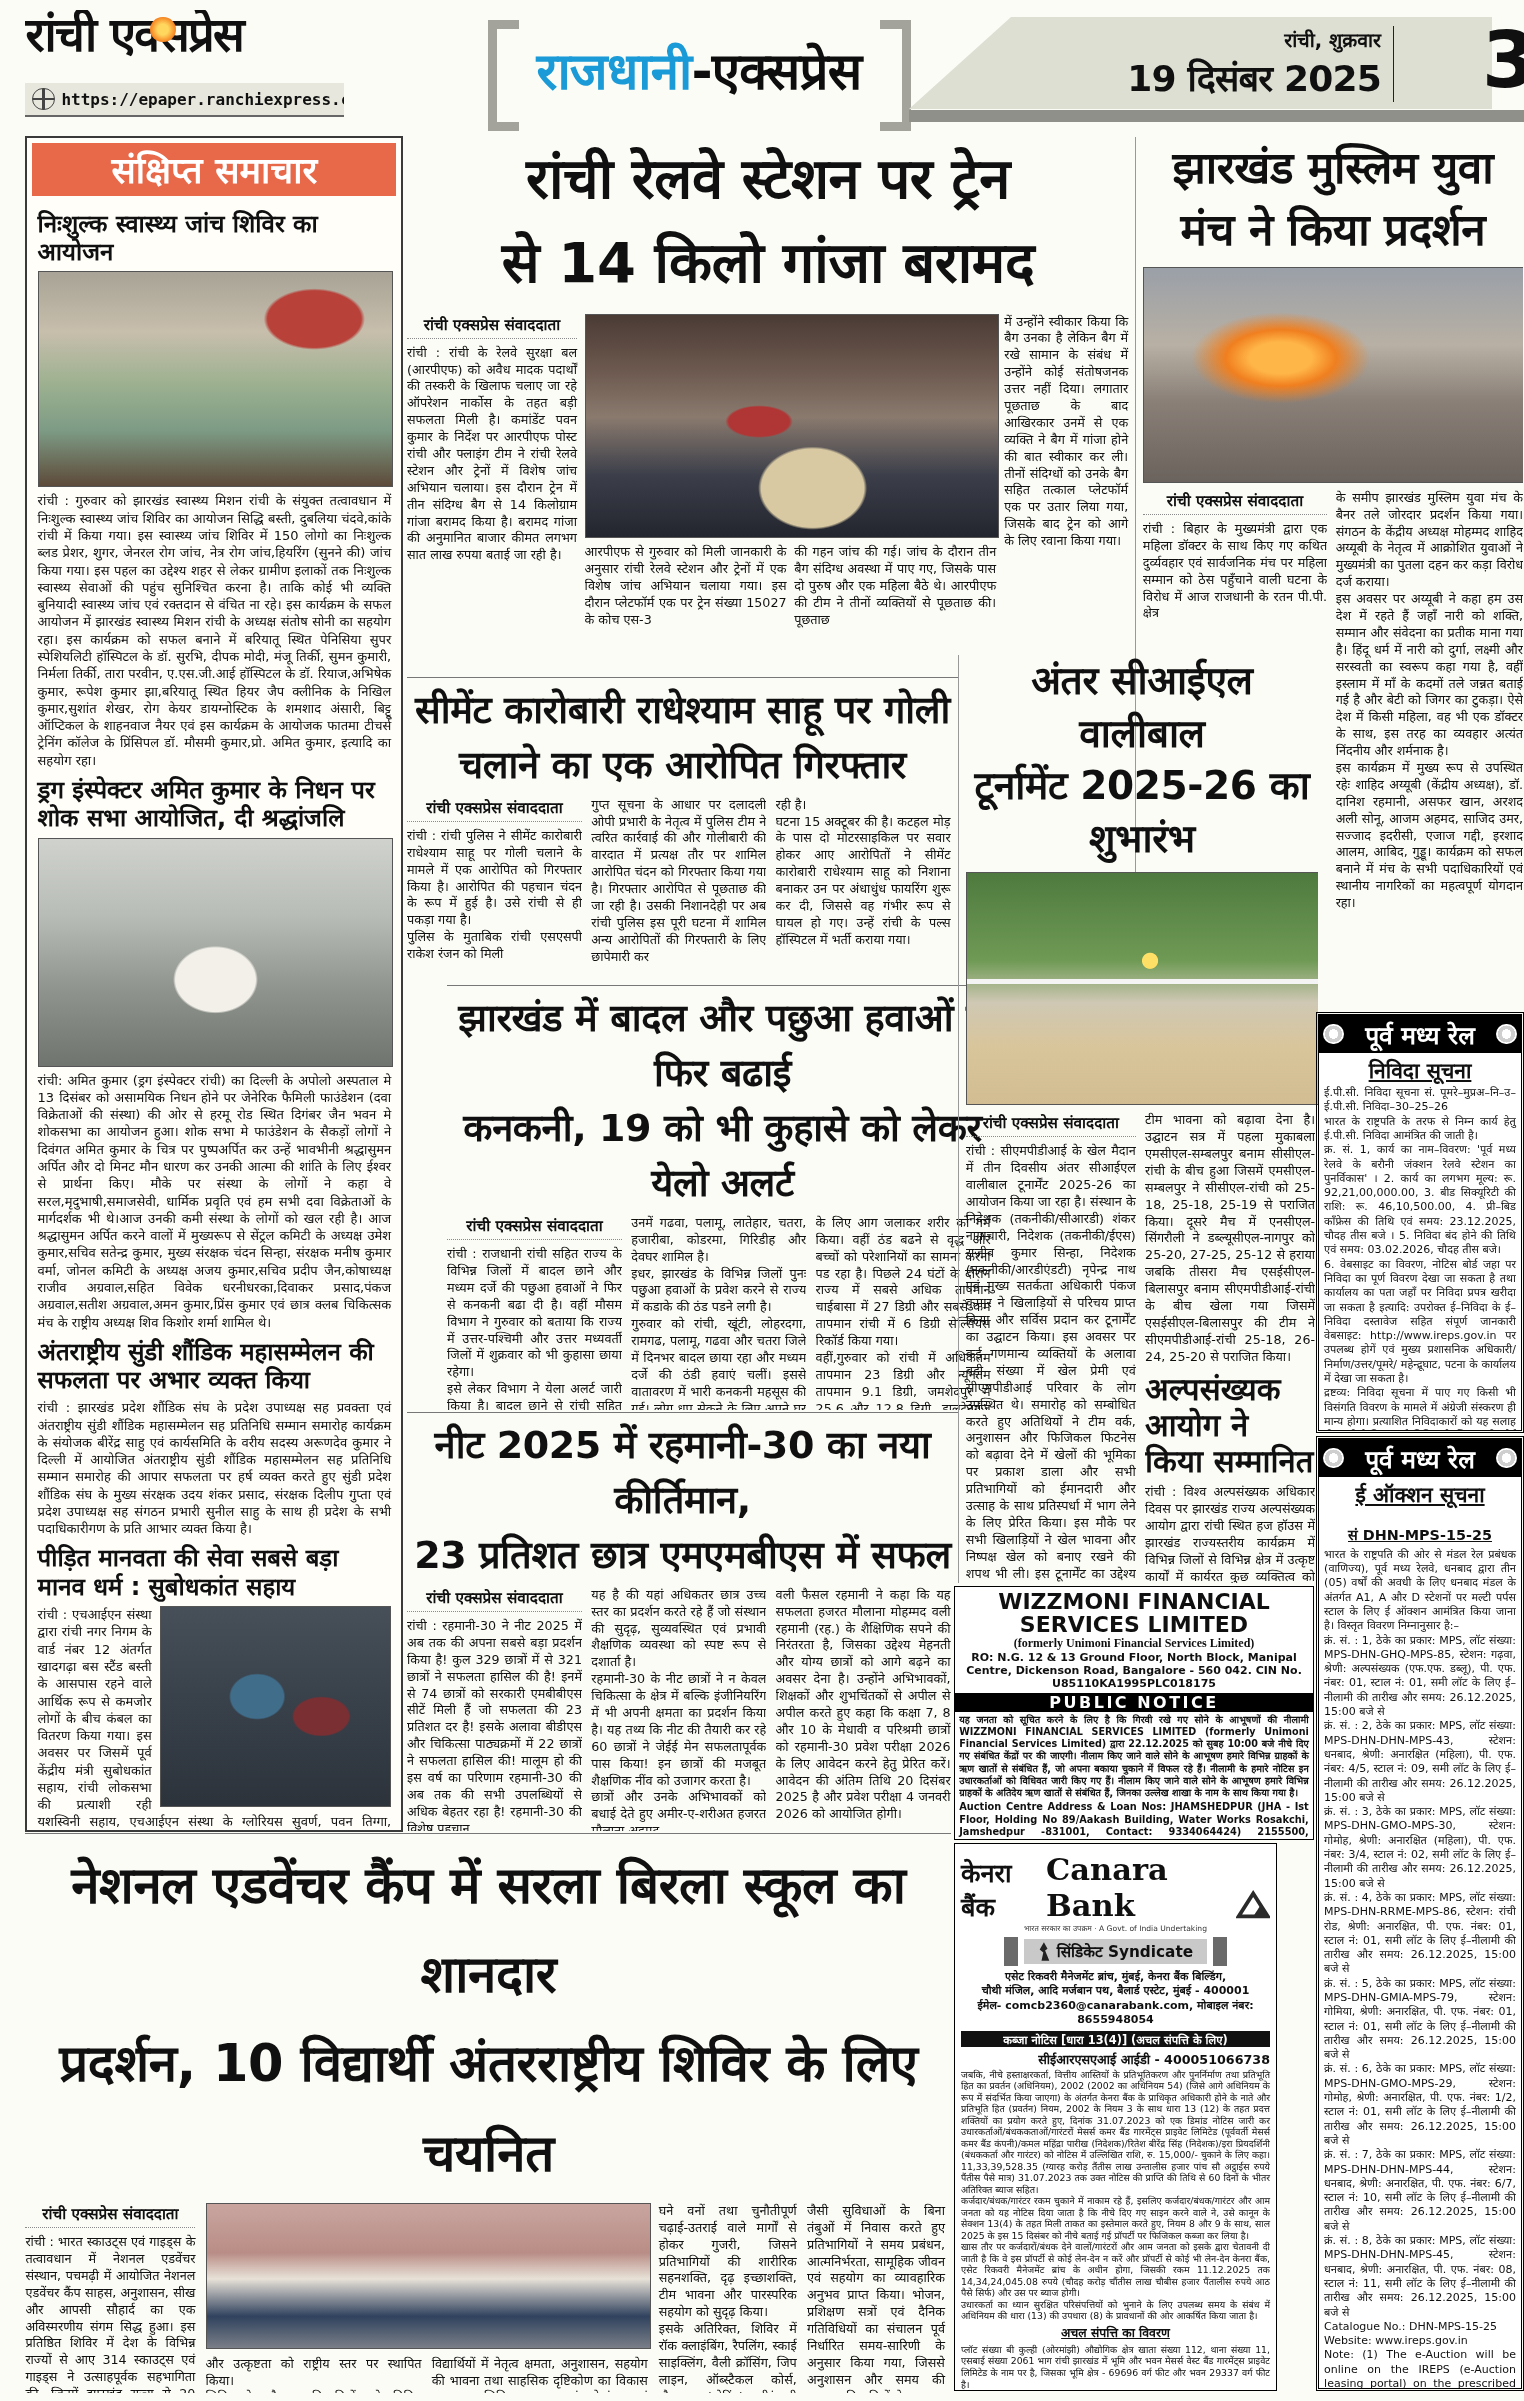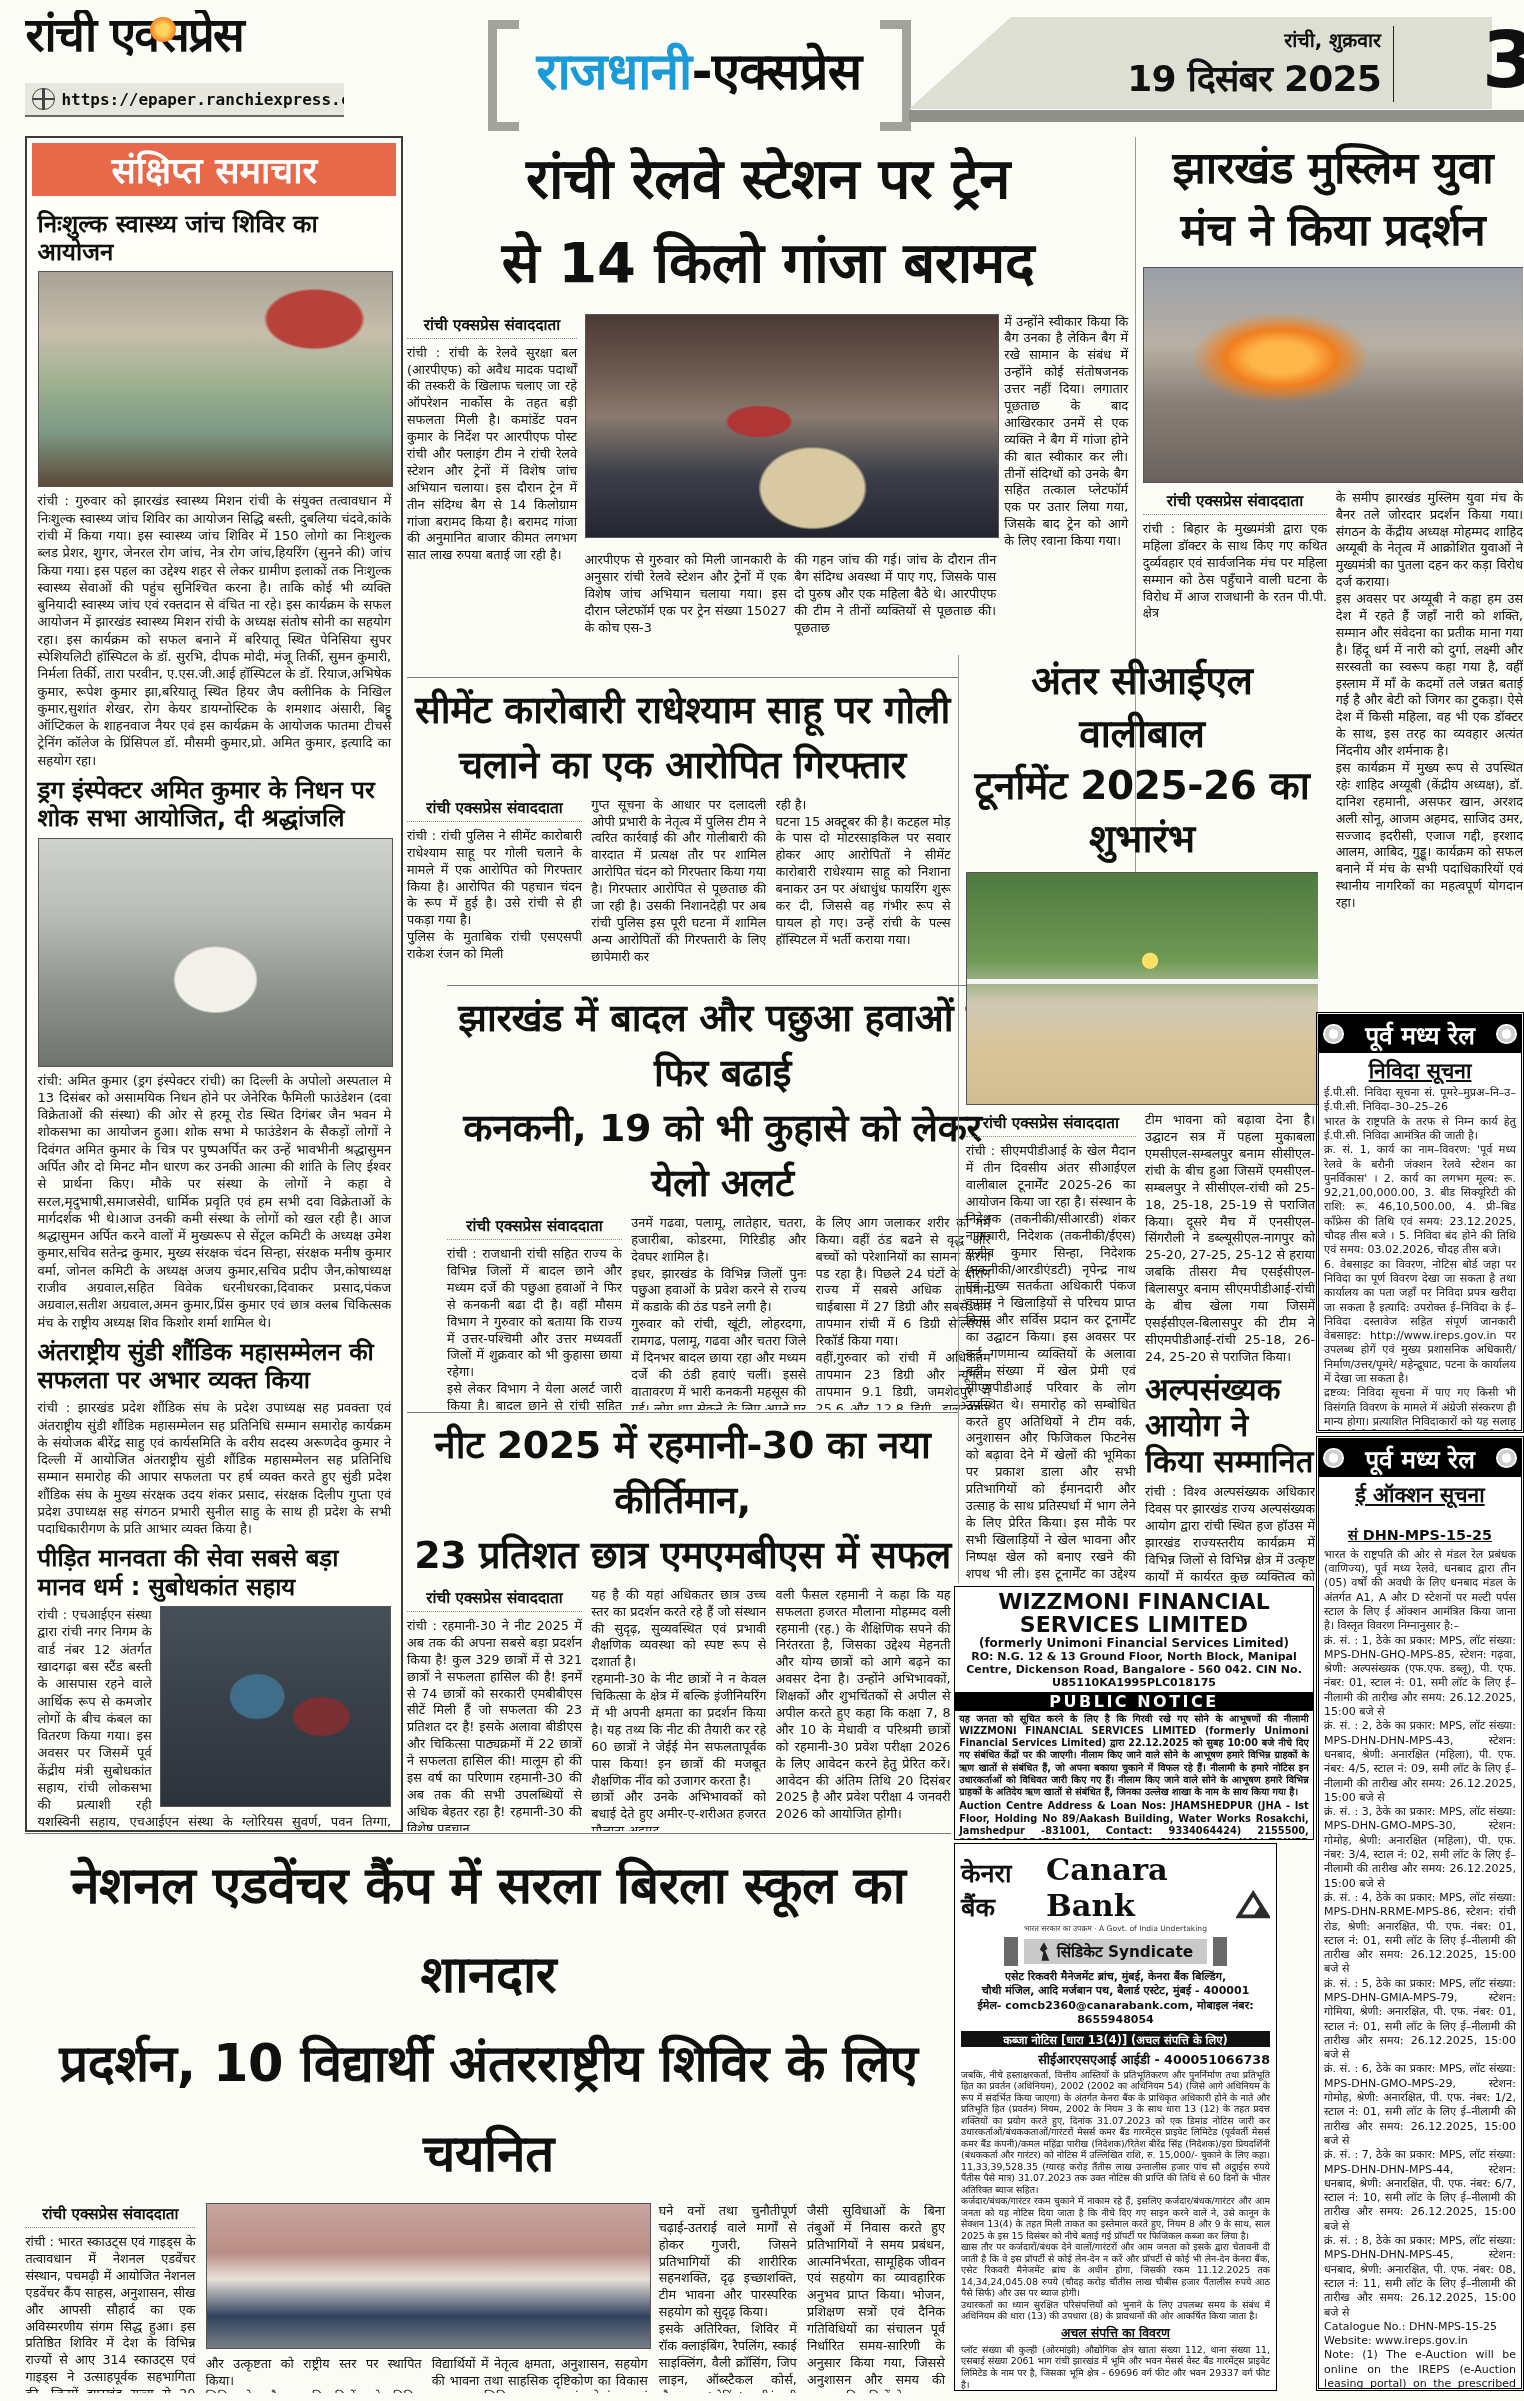--- a/index.html
+++ b/index.html
@@ -59,21 +59,21 @@
      linear-gradient(180deg,#9aa0a8 0%,#b8b0a4 36%,#8a8078 62%,#6a625c 100%);}
   .ph-volley{height:231px;background:
      radial-gradient(circle at 52% 38%,#ffe066 0 7.6px,#0000 8.5px),
      linear-gradient(0deg,#0000 52%,#f4f4f4 52% 54%,#0000 54%),
      linear-gradient(180deg,#4e7a3f 0%,#6f9a55 38%,#cfc8b4 56%,#d9c59a 76%,#d2bd92 100%);}
   .ph-school{height:144px;background:
      linear-gradient(180deg,#c9a5a0 0%,#b98d86 34%,#e8e2d8 52%,#30425e 78%,#7a7f88 100%);}
   
   .gj-content{display:flex;gap:7.6px;margin-top:8.5px;height:332px;}
   .gj-c1{width:170px;flex:0 0 auto;} .gj-mid{width:412px;flex:0 0 auto;} .gj-c3{width:124px;flex:0 0 auto;}
-  .gj-midcols{display:flex;gap:7.6px;margin-top:6.8px;height:100px;overflow:hidden;align-items:center;}
+  .gj-midcols{display:flex;gap:7.6px;margin-top:6.8px;height:100px;overflow:hidden;}
   .gj-midcols>div{width:202px;}
   .rule-l{border-left:0.8px solid #999;}
   .rule-t{border-top:0.8px solid #777;}
   .mu-cols{display:flex;gap:8.5px;margin-top:6.8px;}
   .mu-c1{width:185px;height:161px;overflow:hidden;} .mu-c2{width:188px;height:499px;overflow:hidden;}
   .cols3{display:flex;gap:9.3px;margin-top:3.4px;}
   .cols3>div{width:175px;overflow:hidden;}
   .vb-cols{display:flex;gap:9.3px;margin-top:6.8px;height:549px;}
   .vb-cols>div{width:170px;overflow:hidden;}
   .vb2{max-height:273px;overflow:hidden;}
@@ -88,21 +88,21 @@
   .rail-head{background:#000;color:#fff;display:flex;align-items:center;justify-content:space-between;
      padding:2.5px 4.2px;margin:-3.4px -5.1px 3.4px;}
   .rail-head-title{font-size:24.6px;font-weight:900;}
   .rail-logo{width:20.4px;height:20.4px;border-radius:50%;flex:0 0 auto;
      background:radial-gradient(circle,#fff 0 32%,#cfcfcf 33% 58%,#fff 59%);}
   .rail-title{font-size:21px;font-weight:900;text-align:center;text-decoration:underline;margin:1.7px 0;}
   .rail-sub{font-size:14.4px;font-weight:800;text-align:center;text-decoration:underline;margin-bottom:3.4px;margin-top:17px;}
   .rail-body{font-size:11px;line-height:1.3;text-align:justify;white-space:pre-line;}
   .wizz{border:1.7px solid #000;background:#fff;}
   .wz-name{font-size:22px;font-weight:900;text-align:center;line-height:1.05;margin-top:2.5px;}
-  .wz-sub{font-size:12px;font-weight:800;text-align:center;}
+  .wz-sub{font-size:12px;font-weight:800;text-align:center;font-family:Liberation Serif, serif;}
   .wz-addr{font-size:11px;font-weight:800;text-align:center;line-height:1.2;}
   .wz-notice{background:#000;color:#fff;text-align:center;font-size:16px;font-weight:900;
      letter-spacing:2.5px;margin:2.5px 0;}
   .wz-body{font-size:9.6px;font-weight:600;line-height:1.26;text-align:justify;padding:0 4.2px;white-space:pre-line;}
   .wz-en{font-size:9.8px;font-weight:800;line-height:1.25;text-align:justify;padding:0 4.2px;margin-top:2.5px;}
   .canara{border:1.7px solid #000;background:#fff;padding:3.4px 6px;}
   .cn-brand{display:flex;align-items:flex-end;justify-content:center;gap:8.5px;margin-top:3.4px;}
   .cn-hi{font-size:25.4px;font-weight:900;} .cn-en{font-size:30.5px;font-family:"DejaVu Serif",serif;font-weight:700;}
   .cn-small{font-size:7.6px;text-align:center;color:#333;}
   .cn-syn{display:flex;align-items:center;justify-content:center;gap:6.8px;margin:4.2px 25.4px;}

